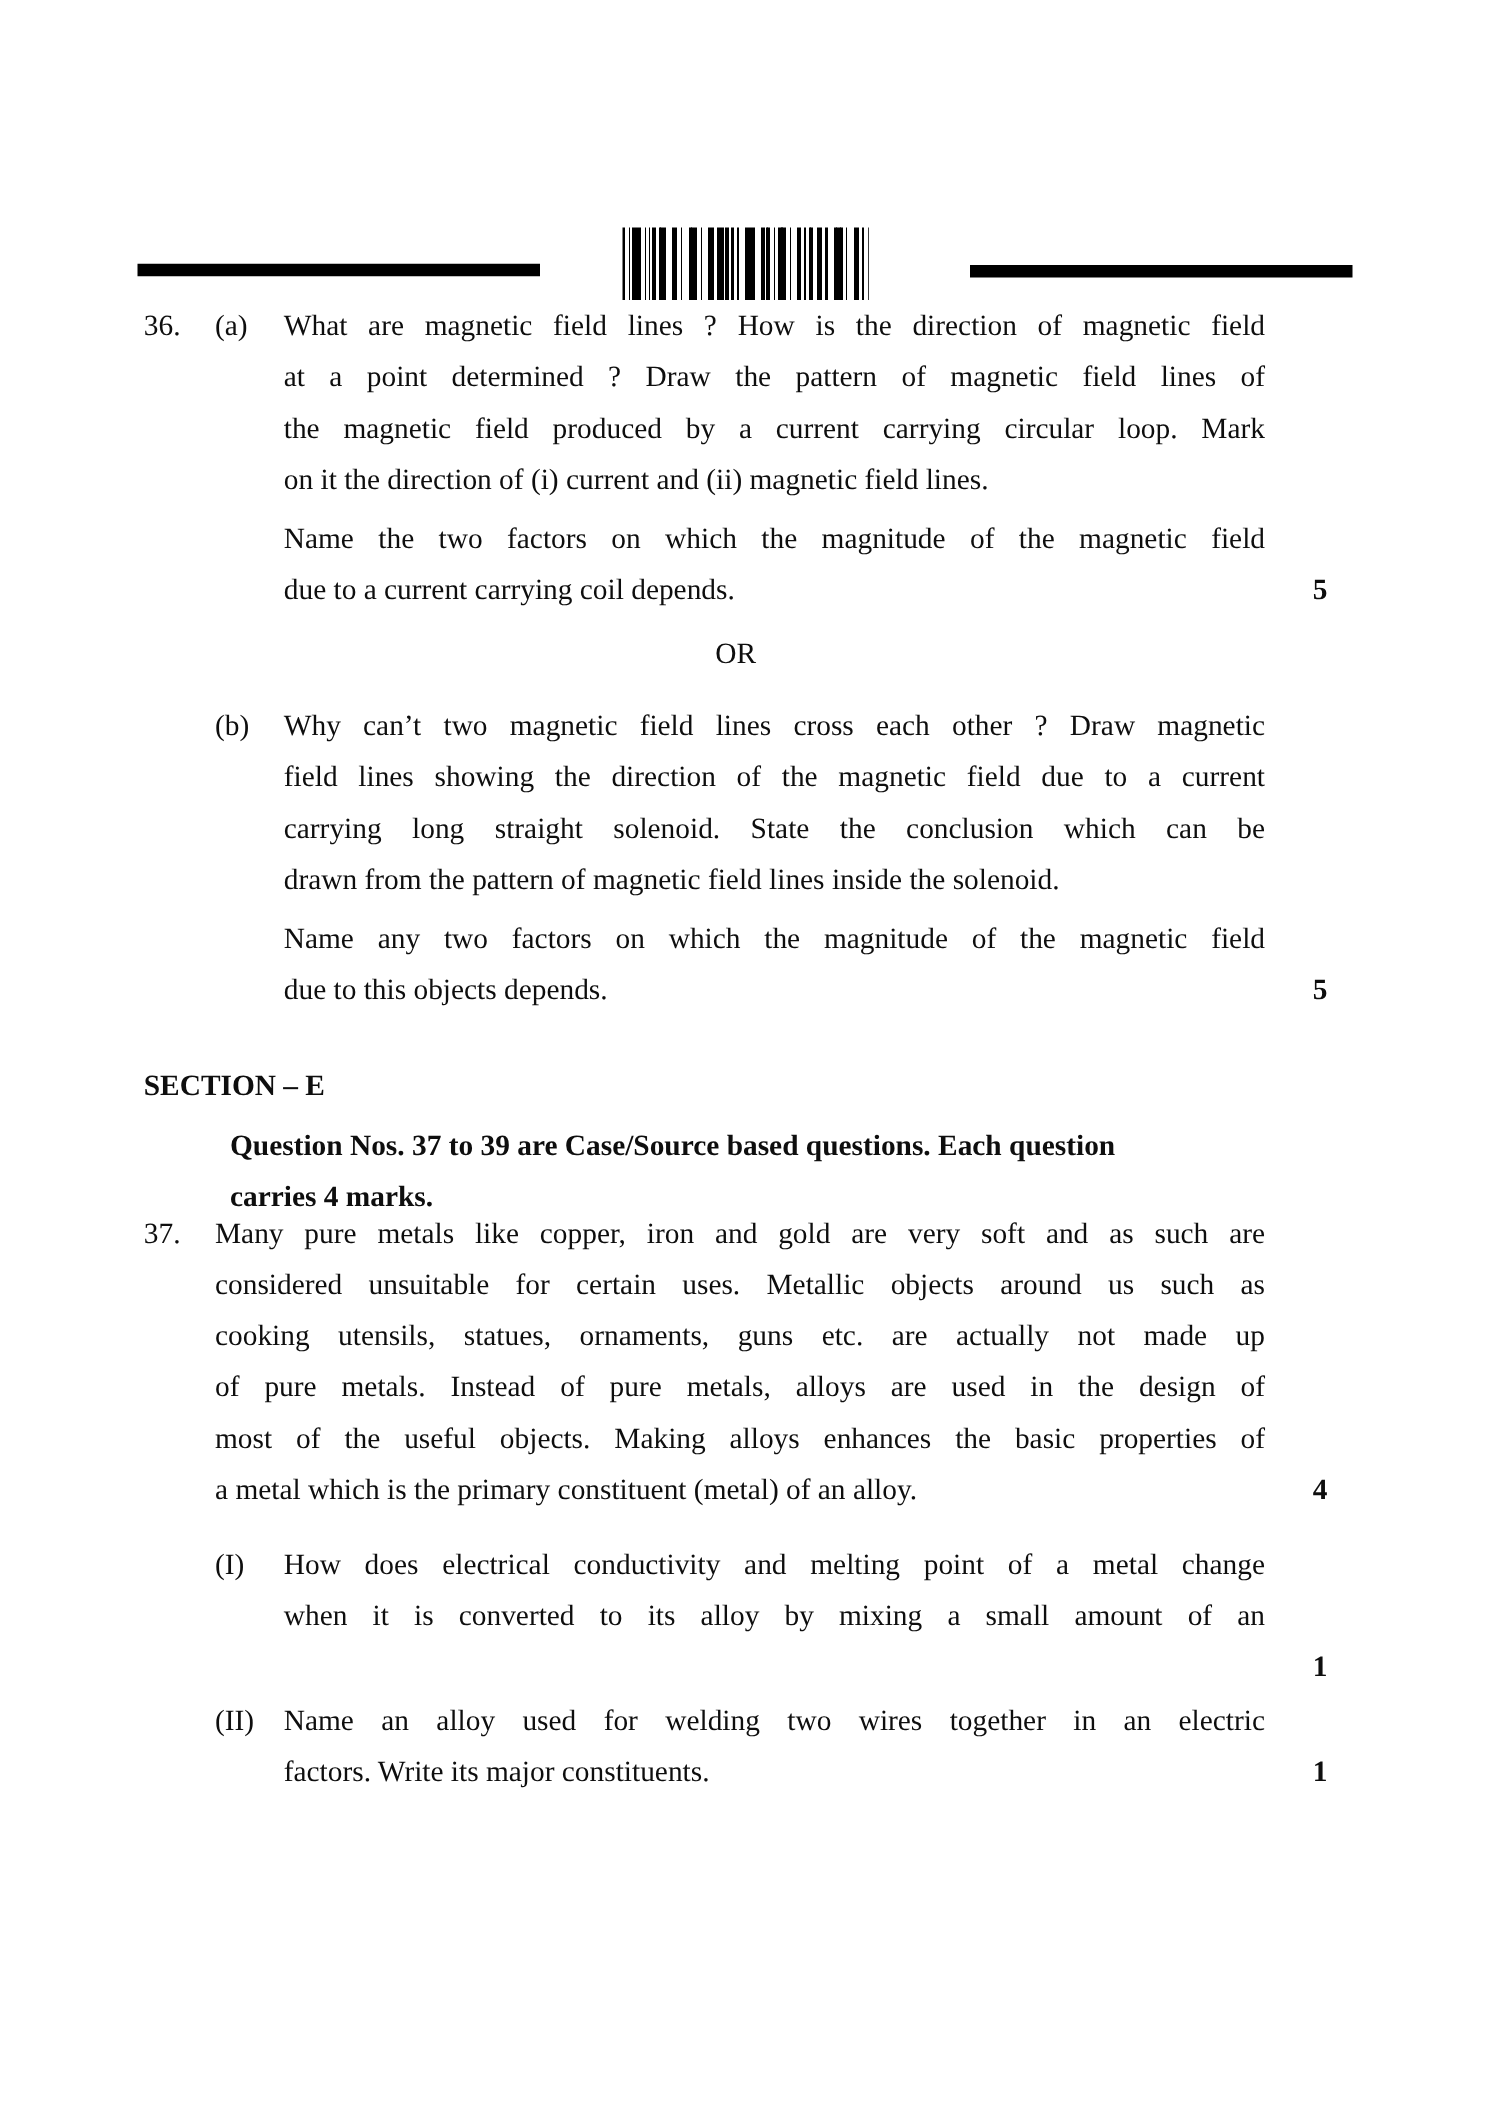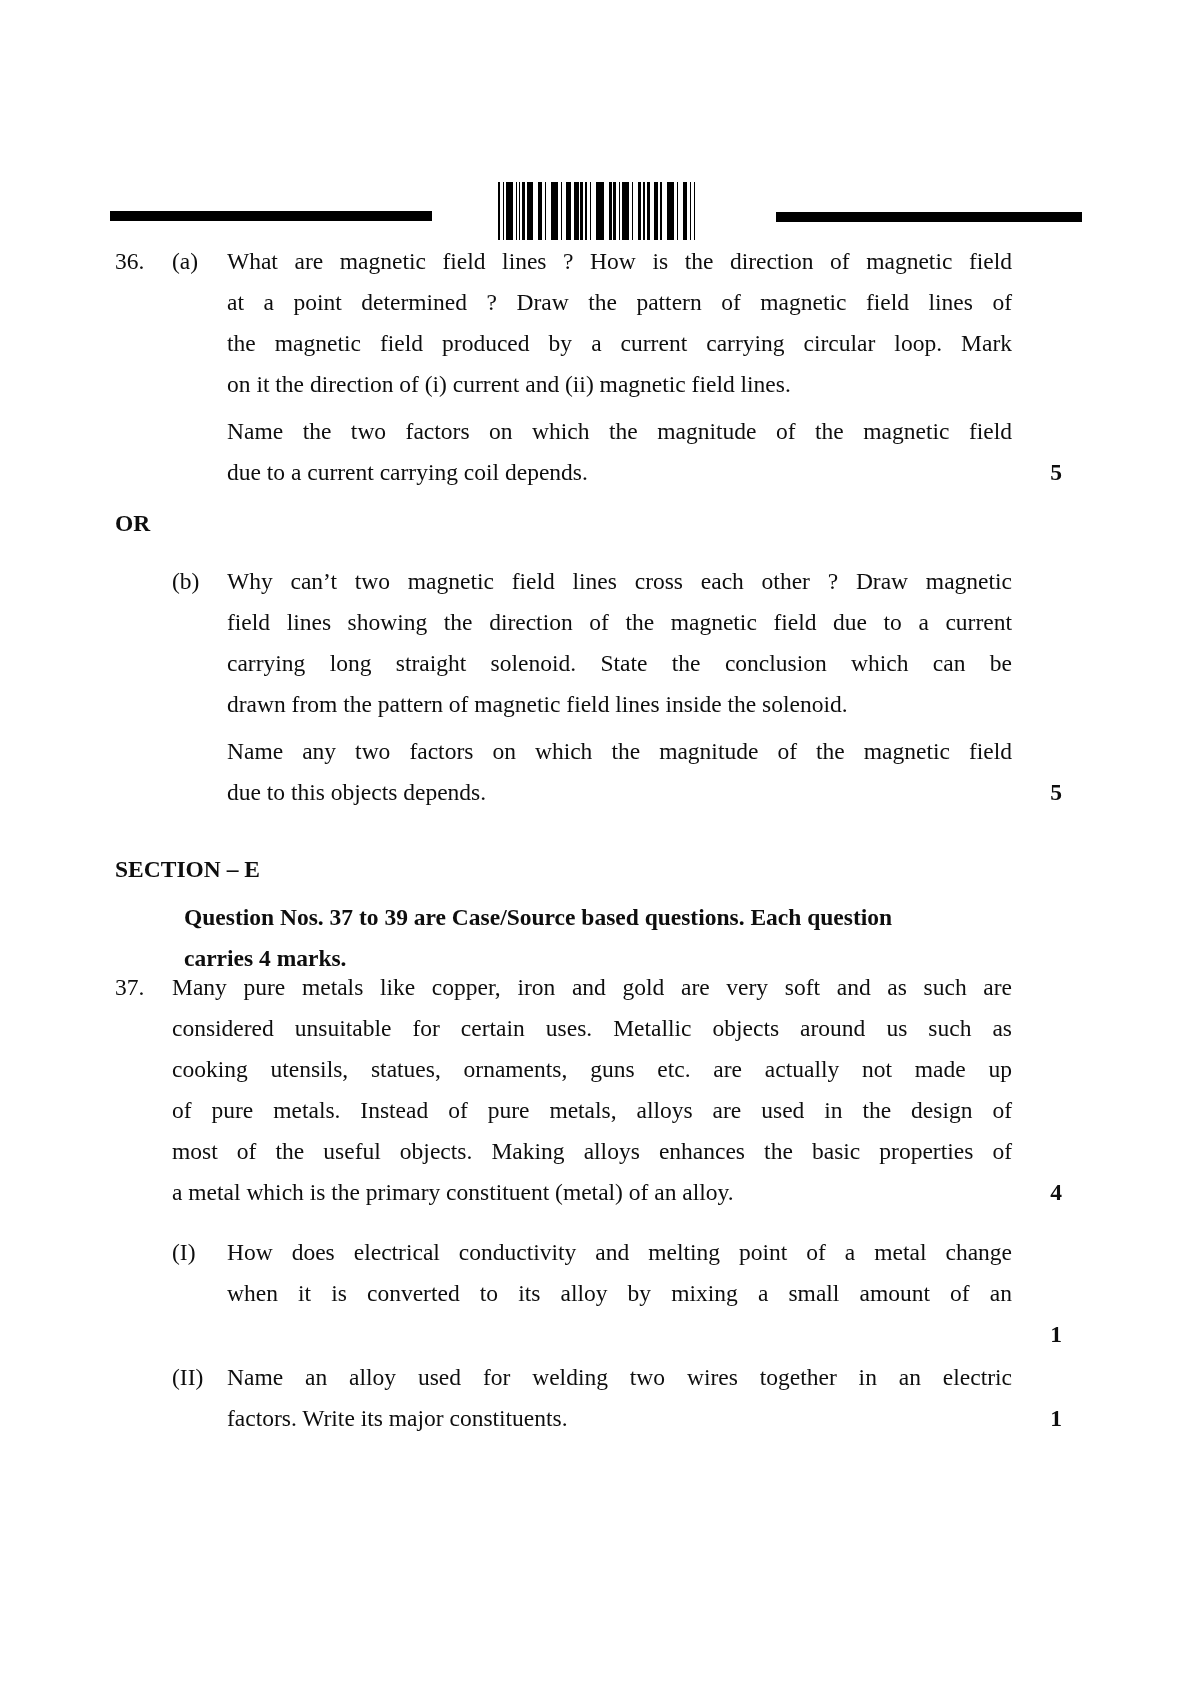--- a/index.html
+++ b/index.html
@@ -32,21 +32,21 @@
   .part { position:absolute; font-size:23.5px; line-height:41px; }
   .line { white-space:normal; }
   .j    { text-align:justify; text-align-last:justify; -moz-text-align-last:justify; text-justify:inter-word; }
   .p2   { margin-top:6px; }
   .qnum, .plbl { position:absolute; top:0; line-height:41px; }
   .mark { position:absolute; right:-50px; width:50px; text-align:right; font-weight:700; line-height:41px; }
 
   #q36a { left:227px; top:241px; width:785px; }
   #q36a .qnum { left:-112px; }
   .plbl { left:-55px; }
-  #or-heading { left:115px; top:503px; width:947px; font-weight:700; }
+  #or-heading { left:115px; top:503px; width:947px; text-align:center; font-weight:400; }
   #q36b { left:227px; top:561px; width:785px; }
   #q36a .mark, #q36b .mark { top:211px; }
   #section-e { left:115px; top:849px; width:947px; font-weight:700; }
   #section-intro { left:184px; top:897px; width:870px; font-weight:700; }
   #q37 { left:172px; top:967px; width:840px; }
   #q37 .qnum { left:-57px; }
   #q37 .mark { top:205px; }
   #q37-sub1 { left:227px; top:1232px; width:785px; }
   #q37-sub1 .mark { top:82px; }
   #q37-sub2 { left:227px; top:1357px; width:785px; }

